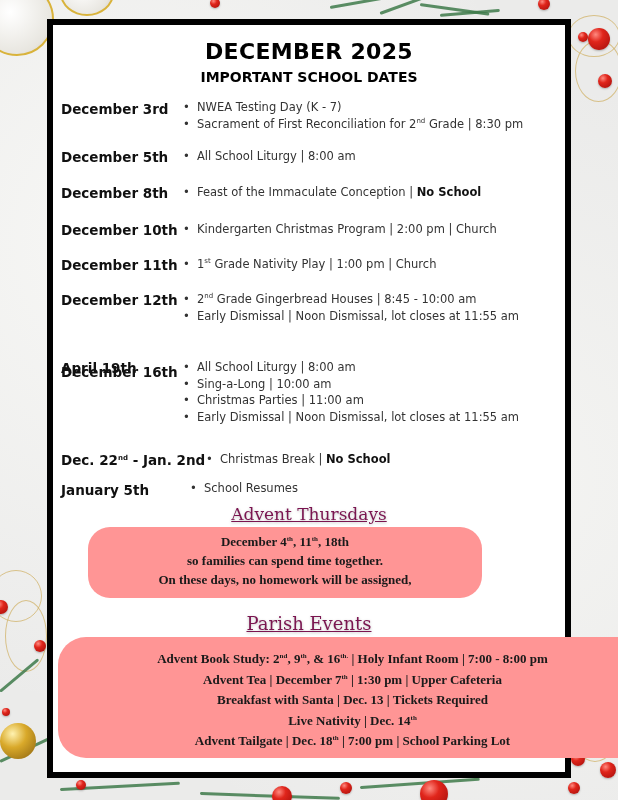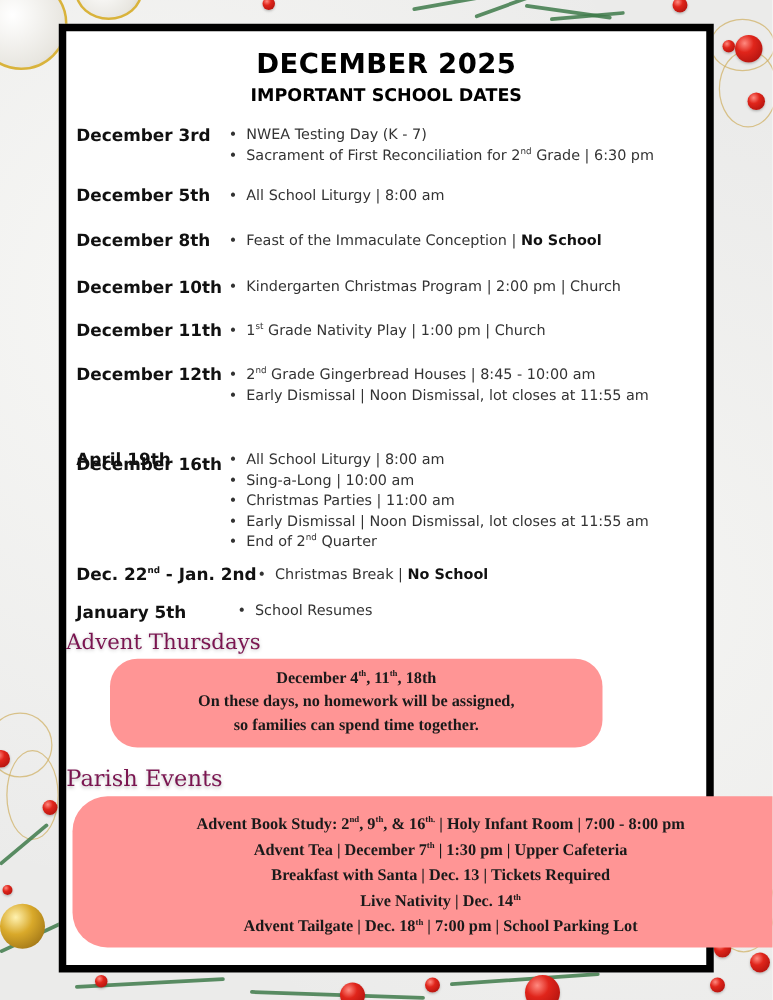--- a/index.html
+++ b/index.html
@@ -50,23 +50,24 @@
   ul.events { margin:0; padding:0; list-style:none; position:absolute; }
   ul.events li {
     font-family:"DejaVu Sans", sans-serif; font-size:11.5px; color:#333; line-height:16.6px;
     white-space:nowrap; position:relative; padding-left:14px;
   }
   ul.events li::before { content:"•"; position:absolute; left:0; top:0; color:#333; }
   sup { font-size:7px; vertical-align:super; line-height:0; }
   b.ns { font-weight:700; color:#111; }
 
   .sec-heading {
-    position:absolute; left:0; right:0; 
+    position:absolute; left:0; right:0; text-align:center;
     font-family:"DejaVu Serif", serif; font-size:17px; color:#7a1550;
     text-shadow:0 1px 3px rgba(0,0,0,0.25);
+    text-decoration:underline;
   }
   .pink-box {
     position:absolute; background:#ff9595; text-align:center;
     font-family:"Liberation Serif", serif; font-weight:700; color:#1a1a1a;
   }
   .advent-box { left:35px; top:502px; width:394px; height:71px; border-radius:22px; font-size:13px; line-height:19px; padding-top:5px; box-sizing:border-box; }
   .parish-box { left:5px; top:612px; width:589px; height:121px; border-radius:28px; font-size:13px; line-height:20.6px; padding-top:12px; box-sizing:border-box; }
   .pink-box div { white-space:nowrap; }
 </style>
 </head>
@@ -118,21 +119,21 @@
 
 <div class="frame">
   <div class="title">DECEMBER 2025</div>
   <div class="subtitle">IMPORTANT SCHOOL DATES</div>
 
   <div class="row" style="top:76px;">
     <span class="date">December 3rd</span>
   </div>
   <ul class="events" style="left:130px;top:74px;">
     <li><span>NWEA Testing Day (K - 7)</span></li>
-    <li><span>Sacrament of First Reconciliation for 2</span><sup>nd</sup><span> Grade | 6:30 pm</span></li>
+    <li><span>Sacrament of First Reconciliation for 2</span><sup>nd</sup><span> Grade | 8:30 pm</span></li>
   </ul>
 
   <div class="row" style="top:124px;">
     <span class="date">December 5th</span>
   </div>
   <ul class="events" style="left:130px;top:123px;">
     <li><span>All School Liturgy | 8:00 am</span></li>
   </ul>
 
   <div class="row" style="top:160px;text-align:center;">
@@ -169,42 +170,41 @@
   </div>
 
   <div class="row" style="top:335px;">
     <span class="date">April 19th</span>
   </div>
   <ul class="events" style="left:130px;top:334px;">
     <li><span>All School Liturgy | 8:00 am</span></li>
     <li><span>Sing-a-Long | 10:00 am</span></li>
     <li><span>Christmas Parties | 11:00 am</span></li>
     <li><span>Early Dismissal | Noon Dismissal, lot closes at 11:55 am</span></li>
-    <li><span>End of 2</span><sup>nd</sup><span> Quarter</span></li>
   </ul>
 
   <div class="row" style="top:427px;">
     <span class="date"><span>Dec. 22</span><sup>nd</sup><span> - Jan. 2nd</span></span>
   </div>
   <ul class="events" style="left:153px;top:426px;">
     <li><span>Christmas Break | </span><b class="ns">No School</b></li>
   </ul>
 
   <div class="row" style="top:457px;">
     <span class="date">January 5th</span>
   </div>
   <ul class="events" style="left:137px;top:455px;">
     <li><span>School Resumes</span></li>
   </ul>
 
   <div class="sec-heading" style="top:479px;">Advent Thursdays</div>
   <div class="pink-box advent-box">
     <div><span>December 4</span><sup>th</sup><span>, 11</span><sup>th</sup><span>, 18th</span></div>
+    <div>so families can spend time together.</div>
     <div>On these days, no homework will be assigned,</div>
-    <div>so families can spend time together.</div>
   </div>
 
   <div class="sec-heading" style="top:588px;font-size:18px;">Parish Events</div>
   <div class="pink-box parish-box">
     <div><span>Advent Book Study: 2</span><sup>nd</sup><span>, 9</span><sup>th</sup><span>, &amp; 16</span><sup>th.</sup><span> |  Holy Infant Room | 7:00 - 8:00 pm</span></div>
     <div><span>Advent Tea | December 7</span><sup>th</sup><span> | 1:30 pm | Upper Cafeteria</span></div>
     <div><span>Breakfast with Santa | Dec. 13 | Tickets Required</span></div>
     <div><span>Live Nativity | Dec. 14</span><sup>th</sup></div>
     <div><span>Advent Tailgate | Dec. 18</span><sup>th</sup><span> | 7:00 pm | School Parking Lot</span></div>
   </div>

